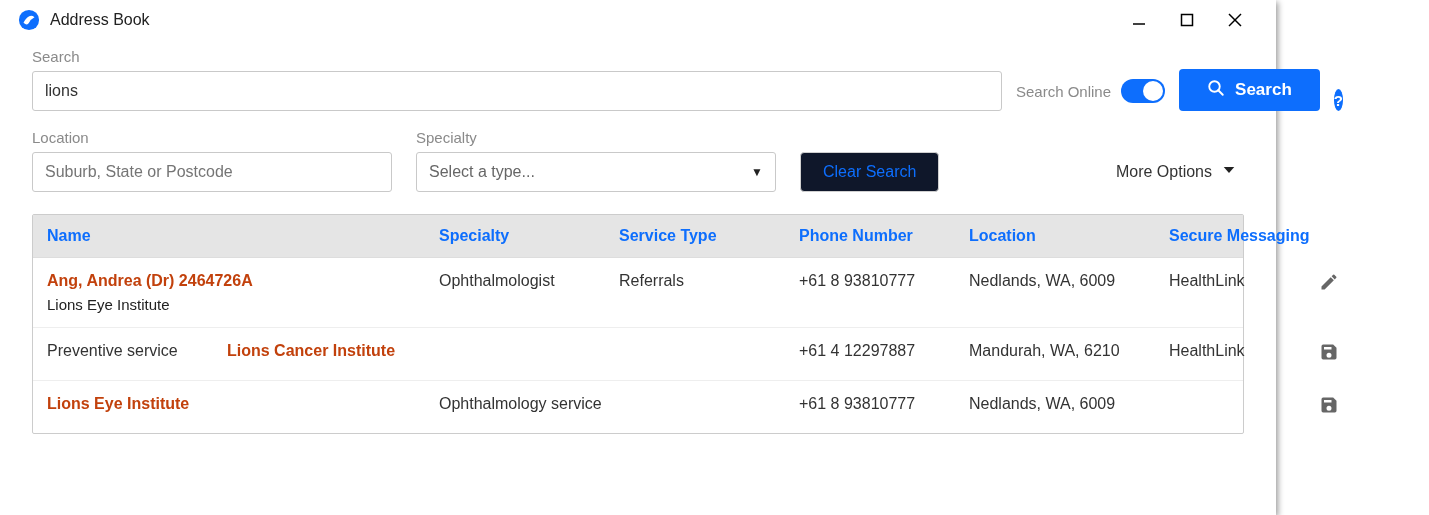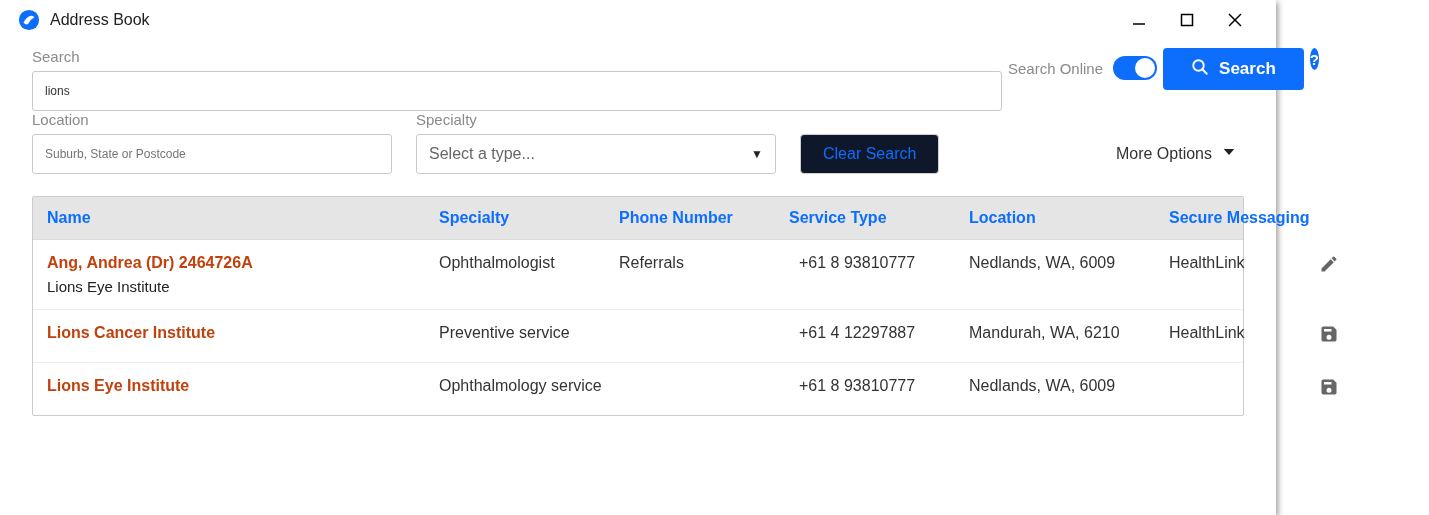--- a/index.html
+++ b/index.html
@@ -15,27 +15,27 @@
   }
   .titlebar-left { display: flex; align-items: center; gap: 10px; }
   .app-icon { width: 22px; height: 22px; }
   .title-text { font-size: 16px; font-weight: 500; color: #222; }
   .win-controls { display: flex; gap: 30px; align-items: center; padding-right: 26px; }
   .win-btn { width: 18px; height: 18px; display:flex; align-items:center; justify-content:center; cursor:pointer; }
   .win-btn svg { width: 16px; height: 16px; }
   
   .content { padding: 8px 32px 0 32px; }
   
-  .search-row { display:flex; gap: 6px; }
+  .search-row { display:flex; align-items:flex-end; gap: 14px; margin-bottom: 18px; }
   .field { display:flex; flex-direction:column; }
   .field-label { font-size: 15px; color: #8a8a8a; margin-bottom: 6px; }
   .search-field { flex: 0 0 970px; }
   .text-input {
     width: 100%; height: 40px; border: 1px solid #c9c9c9; border-radius: 3px;
-    padding: 0 12px; font-size: 12px; color: #333; font-family: inherit; outline:none;
+    padding: 0 12px; font-size: 16px; color: #333; font-family: inherit; outline:none;
   }
   .search-online-group { display:flex; align-items:center; gap: 10px; height: 40px; }
   .sol-label { font-size: 15px; color: #8a8a8a; white-space:nowrap; }
   .toggle { width: 44px; height: 24px; border-radius: 12px; background:#0d6efd; position:relative; cursor:pointer; flex-shrink:0; }
   .toggle::after { content:""; position:absolute; right:2px; top:2px; width:20px; height:20px; border-radius:50%; background:#fff; }
   .search-btn {
     background:#0d6efd; color:#fff; border:none; border-radius:4px;
     height: 42px; padding: 0 28px; font-size: 17px; font-weight:600;
     display:flex; align-items:center; gap:10px; cursor:pointer;
   }
@@ -156,22 +156,22 @@
               <path d="M5 8 L12 16 L19 8 Z" fill="#222"></path>
             </svg>
         </span>
       </div>
     </div>
 
     <div class="table">
       <div class="thead">
         <div class="col c-name">Name</div>
         <div class="col c-spec">Specialty</div>
+        <div class="col c-svc">Service Type</div>
         <div class="col c-phone">Phone Number</div>
-        <div class="col c-svc">Service Type</div>
         <div class="col c-loc">Location</div>
         <div class="col c-msg">Secure Messaging</div>
         <div class="col c-act"></div>
       </div>
 
       <div class="trow">
         <div class="col c-name">
           <div class="row-name-primary">Ang, Andrea (Dr) 2464726A</div>
           <div class="row-name-secondary">Lions Eye Institute</div>
         </div>
@@ -183,25 +183,25 @@
         <div class="col c-act">
           <span class="action-icon">
             <svg viewBox="0 0 24 24">
                 <path d="M3 17.25V21h3.75L17.81 9.94l-3.75-3.75L3 17.25zM20.71 7.04a1 1 0 0 0 0-1.41l-2.34-2.34a1 1 0 0 0-1.41 0l-1.83 1.83 3.75 3.75 1.83-1.83z" fill="#666"></path>
               </svg>
           </span>
         </div>
       </div>
 
       <div class="trow">
+        <div class="col c-spec row-col">Preventive service</div>
         <div class="col c-name">
           <div class="row-name-primary">Lions Cancer Institute</div>
           <div class="row-name-secondary"></div>
         </div>
-        <div class="col c-spec row-col">Preventive service</div>
         <div class="col c-svc row-col"></div>
         <div class="col c-phone row-col">+61 4 12297887</div>
         <div class="col c-loc row-col">Mandurah, WA, 6210</div>
         <div class="col c-msg row-col">HealthLink</div>
         <div class="col c-act">
           <span class="action-icon">
             <svg viewBox="0 0 24 24">
                 <path d="M17 3H5a2 2 0 0 0-2 2v14a2 2 0 0 0 2 2h14a2 2 0 0 0 2-2V7l-4-4zM12 19a3 3 0 1 1 0-6 3 3 0 0 1 0 6zm3-10H6V6h9v3z" fill="#666"></path>
               </svg>
           </span>

